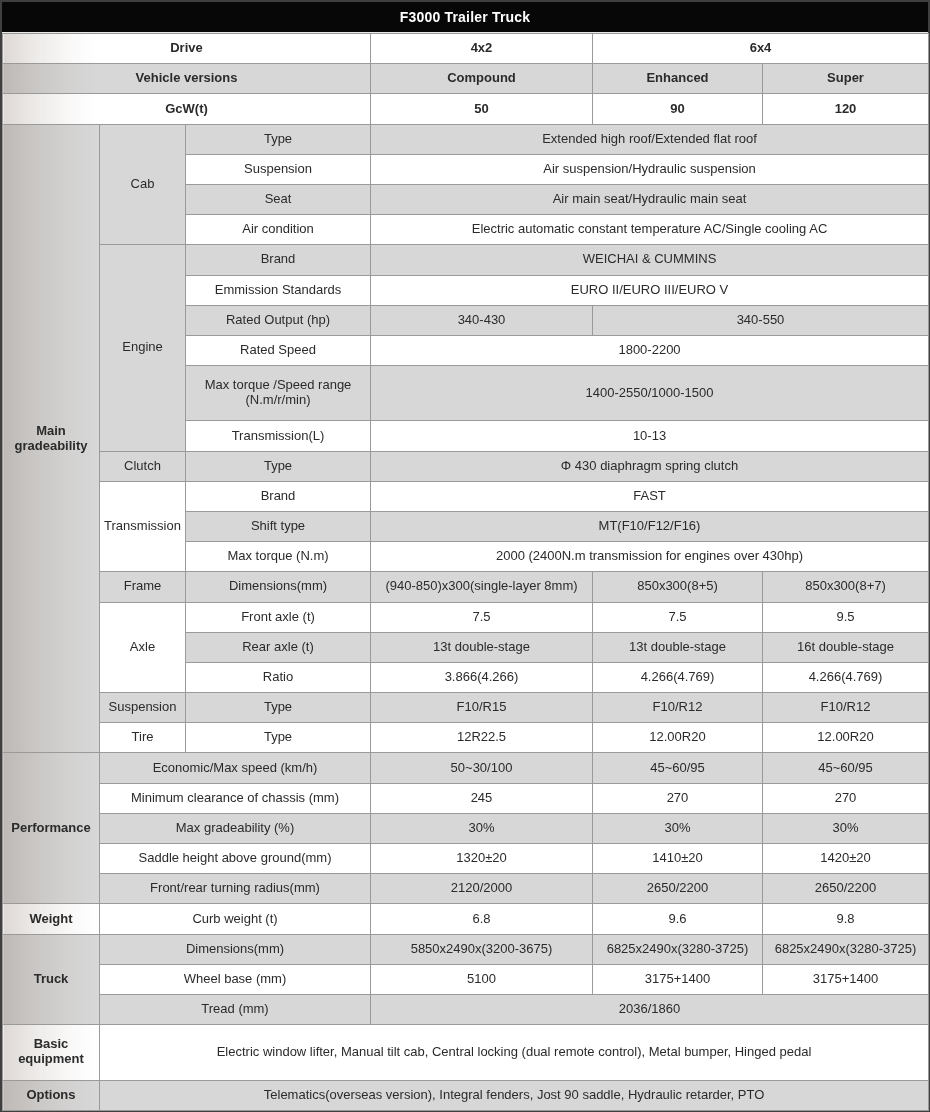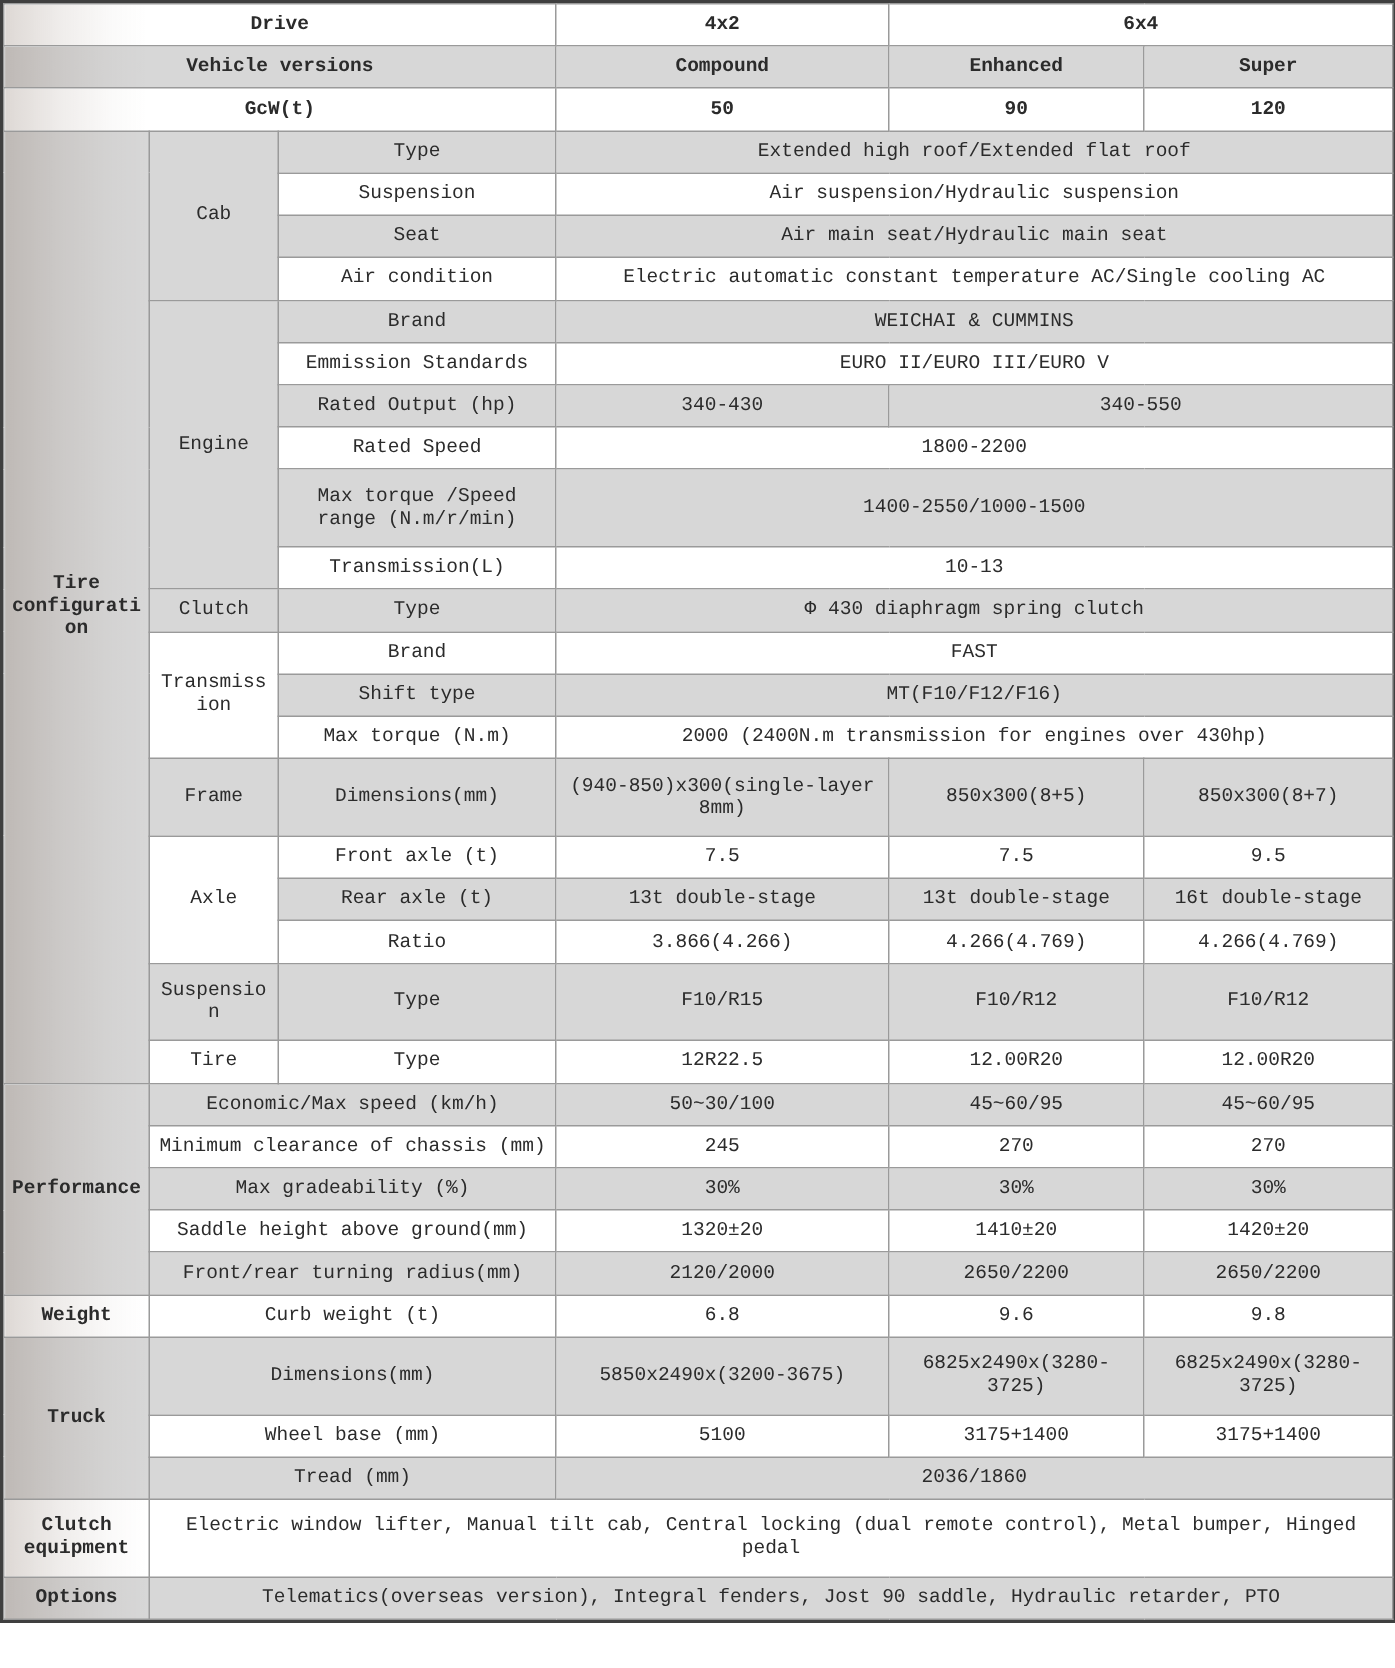--- a/index.html
+++ b/index.html
@@ -24,21 +24,20 @@
     align-items:center;
     justify-content:center;
     letter-spacing:.2px;
     border-bottom:1px solid #e8e8e8;
   }
   table.spec{
     border-collapse:collapse;
     table-layout:fixed;
     width:926px;
     height:1078px;
-    font-family:Liberation Mono, monospace;
   }
   table.spec td{
     border:1px solid #9a9a9a;
     text-align:center;
     vertical-align:middle;
     font-size:13px;
     color:#2b2b2b;
     padding:1px 4px;
     line-height:1.15;
     overflow:hidden;
@@ -58,20 +57,21 @@
       rgba(104,80,64,0.22) 0px,
       rgba(104,80,64,0.10) 38px,
       rgba(104,80,64,0.03) 70px,
       rgba(104,80,64,0) 95px);
   }
 </style>
 </head>
 <body>
 
 <div class="sheet">
+  <div class="title-bar">F3000 Trailer Truck</div>
   <table class="spec">
     <colgroup>
       <col style="width:97px">
       <col style="width:86px">
       <col style="width:185px">
       <col style="width:222px">
       <col style="width:170px">
       <col style="width:166px">
     </colgroup>
     <tbody>
@@ -86,21 +86,21 @@
           <td class="hv">Enhanced</td>
           <td class="hv">Super</td>
         </tr>
         <tr class="w">
           <td colspan="3" class="hl a">GcW(t)</td>
           <td class="hv">50</td>
           <td class="hv">90</td>
           <td class="hv">120</td>
         </tr>
         <tr class="g">
-          <td class="cat a fw" rowspan="20">Tire configuration</td>
+          <td class="cat a fw" rowspan="20">Main gradeability</td>
           <td class="sub fw" rowspan="4">Cab</td>
           <td class="attr">Type</td>
           <td colspan="3" class="val">Extended high roof/Extended flat roof</td>
         </tr>
         <tr class="w">
           <td class="attr">Suspension</td>
           <td colspan="3" class="val">Air suspension/Hydraulic suspension</td>
         </tr>
         <tr class="g">
           <td class="attr">Seat</td>
@@ -243,21 +243,21 @@
           <td colspan="2" class="attr">Wheel base (mm)</td>
           <td class="val">5100</td>
           <td class="val">3175+1400</td>
           <td class="val">3175+1400</td>
         </tr>
         <tr class="g">
           <td colspan="2" class="attr">Tread (mm)</td>
           <td colspan="3" class="val">2036/1860</td>
         </tr>
         <tr class="w">
-          <td class="cat a">Clutch equipment</td>
+          <td class="cat a">Basic equipment</td>
           <td colspan="5" class="val">Electric window lifter, Manual tilt cab, Central locking (dual remote control), Metal bumper, Hinged pedal</td>
         </tr>
         <tr class="g">
           <td class="cat a">Options</td>
           <td colspan="5" class="val">Telematics(overseas version), Integral fenders, Jost 90 saddle, Hydraulic retarder, PTO</td>
         </tr>
       </tbody>
   </table>
 </div>
 

